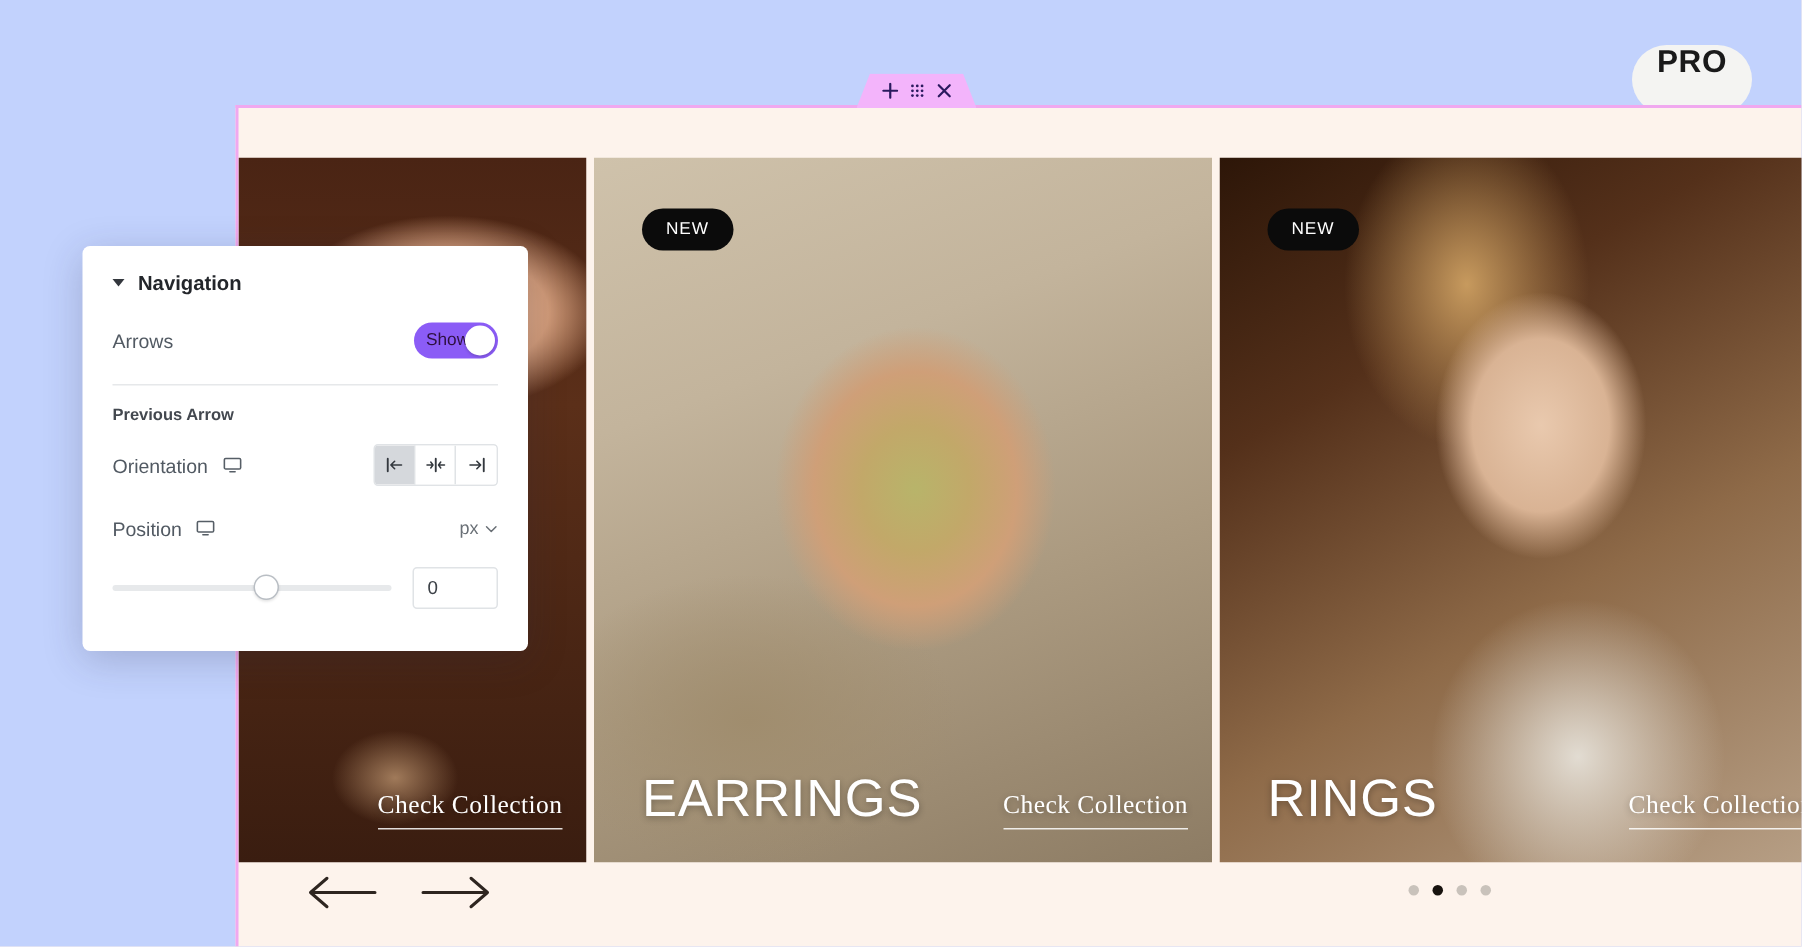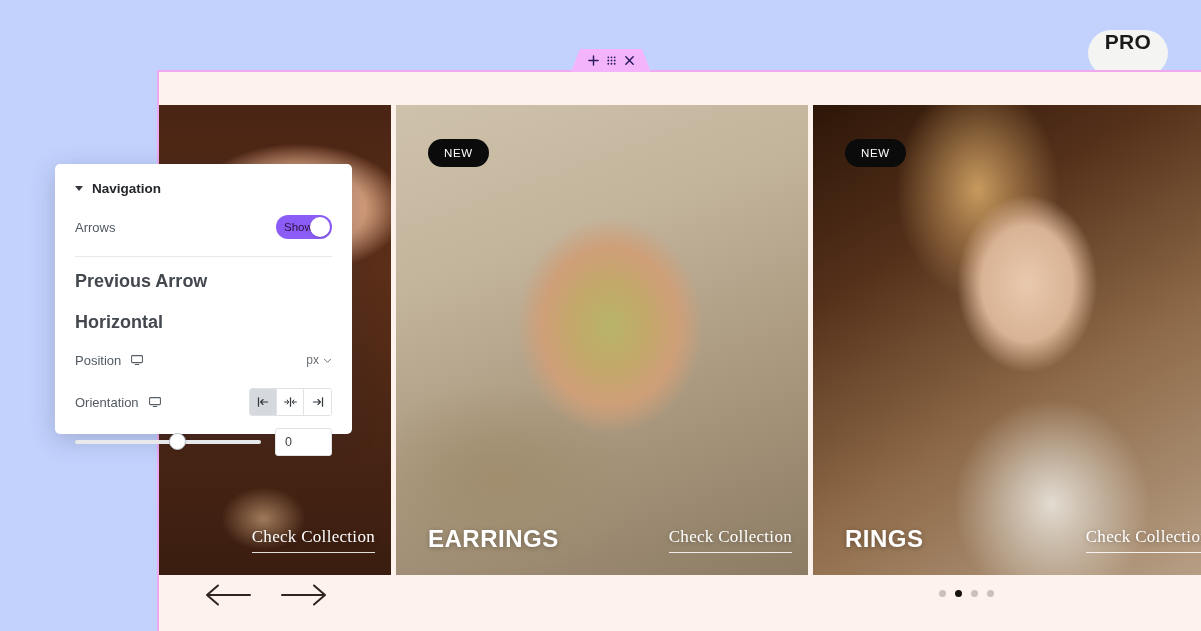--- a/index.html
+++ b/index.html
@@ -86,21 +86,21 @@
   }
 
   .badge-new {
     position: absolute; left: 32px; top: 34px;
     background: #0b0b0b; color: #fff;
     font-size: 11.5px; font-weight: 500; letter-spacing: .6px;
     padding: 8px 16px; border-radius: 14px;
   }
   .slide-title {
     position: absolute; left: 32px; bottom: 22px;
-    color: #fff; font-size: 24px; font-weight: 700; letter-spacing: .5px;
+    color: #fff; font-size: 35px; font-weight: 400; letter-spacing: .5px;
     text-shadow: 0 1px 5px rgba(0,0,0,.3);
   }
   .slide-cta {
     position: absolute; right: 16px; bottom: 22px;
     color: #fff; font-family: "Liberation Serif", serif;
     font-size: 17px; letter-spacing: .3px;
     padding-bottom: 5px;
     border-bottom: 1px solid rgba(255,255,255,.85);
     text-shadow: 0 1px 5px rgba(0,0,0,.28);
     white-space: nowrap;
@@ -131,21 +131,21 @@
   }
   .panel-head {
     display: flex; align-items: center; gap: 9px;
     height: 42px; padding-top: 6px;
   }
   .caret { width: 0;height:0;border-left:4.5px solid transparent;border-right:4.5px solid transparent;border-top:5.5px solid #33373d; }
   .panel-title { font-size: 13.5px; font-weight: bold; color: #23262b; }
 
   .row { display: flex; align-items: center; justify-content: space-between; height: 42px; }
   .row-label { font-size: 13px; color: #515962; display: flex; align-items: center; gap: 9px; }
-  .section-label { font-size: 18px; font-weight: bold; color: #43484f; padding-top: 14px; padding-bottom: 6px; }
+  .section-label { font-size: 11px; font-weight: bold; color: #43484f; padding-top: 14px; padding-bottom: 6px; }
   .hr { height: 1px; background: #e6e8ea; margin: 8px 0 0 0; }
 
   
   .toggle {
     width: 56px; height: 24px; border-radius: 12px;
     background: #8b5cf6; position: relative;
     display: flex; align-items: center;
   }
   .toggle .tlabel { font-size: 11.5px; color: #2e1040; font-weight: 500; margin-left: 8px; }
   .toggle .knob {
@@ -279,73 +279,72 @@
       <span class="tlabel">Show</span>
       <span class="knob"></span>
     </span>
   </div>
 
   <div class="hr"></div>
 
   <div class="section-label">Previous Arrow</div>
 
 
-  <div class="section-label">Horizontal</div>
+
+  <div class="row">
+    <span class="row-label">
+      <span>Orientation</span>
+      <span class="mon">
+        <svg width="14" height="14" viewBox="0 0 16 16">
+            <rect x="1.8" y="3" width="12.4" height="8" rx="1" stroke="#565e66" stroke-width="1.2" fill="none"></rect>
+            <path d="M6 13.2h4" stroke="#565e66" stroke-width="1.2" stroke-linecap="round"></path>
+          </svg>
+      </span>
+    </span>
+    <span class="btn-group">
+      <span class="gbtn sel">
+        <svg width="15" height="14" viewBox="0 0 18 16">
+            <path d="M3 3v10" stroke="#33383e" stroke-width="1.5" stroke-linecap="round"></path>
+            <path d="M14 8H5.5M8.5 5L5.5 8l3 3" stroke="#33383e" stroke-width="1.3" fill="none" stroke-linecap="round" stroke-linejoin="round"></path>
+          </svg>
+      </span>
+      <span class="gbtn">
+        <svg width="15" height="14" viewBox="0 0 18 16">
+            <path d="M9 3v10" stroke="#33383e" stroke-width="1.5" stroke-linecap="round"></path>
+            <path d="M2 8h4.5M5 5.6L6.8 8 5 10.4" stroke="#33383e" stroke-width="1.2" fill="none" stroke-linecap="round" stroke-linejoin="round"></path>
+            <path d="M16 8h-4.5M13 5.6L11.2 8l1.8 2.4" stroke="#33383e" stroke-width="1.2" fill="none" stroke-linecap="round" stroke-linejoin="round"></path>
+          </svg>
+      </span>
+      <span class="gbtn">
+        <svg width="15" height="14" viewBox="0 0 18 16">
+            <path d="M15 3v10" stroke="#33383e" stroke-width="1.5" stroke-linecap="round"></path>
+            <path d="M4 8h8.5M9.5 5l3 3-3 3" stroke="#33383e" stroke-width="1.3" fill="none" stroke-linecap="round" stroke-linejoin="round"></path>
+          </svg>
+      </span>
+    </span>
+  </div>
 
   <div class="row">
     <span class="row-label">
       <span>Position</span>
       <span class="mon">
         <svg width="14" height="14" viewBox="0 0 16 16">
             <rect x="1.8" y="3" width="12.4" height="8" rx="1" stroke="#565e66" stroke-width="1.2" fill="none"></rect>
             <path d="M6 13.2h4" stroke="#565e66" stroke-width="1.2" stroke-linecap="round"></path>
           </svg>
       </span>
     </span>
     <span class="unit">
       <span>px</span>
       <svg width="9" height="9" viewBox="0 0 10 10">
           <path d="M1.5 3.5L5 7l3.5-3.5" stroke="#6a7076" stroke-width="1.1" fill="none" stroke-linecap="round" stroke-linejoin="round"></path>
         </svg>
     </span>
   </div>
 
-  <div class="row">
-    <span class="row-label">
-      <span>Orientation</span>
-      <span class="mon">
-        <svg width="14" height="14" viewBox="0 0 16 16">
-            <rect x="1.8" y="3" width="12.4" height="8" rx="1" stroke="#565e66" stroke-width="1.2" fill="none"></rect>
-            <path d="M6 13.2h4" stroke="#565e66" stroke-width="1.2" stroke-linecap="round"></path>
-          </svg>
-      </span>
-    </span>
-    <span class="btn-group">
-      <span class="gbtn sel">
-        <svg width="15" height="14" viewBox="0 0 18 16">
-            <path d="M3 3v10" stroke="#33383e" stroke-width="1.5" stroke-linecap="round"></path>
-            <path d="M14 8H5.5M8.5 5L5.5 8l3 3" stroke="#33383e" stroke-width="1.3" fill="none" stroke-linecap="round" stroke-linejoin="round"></path>
-          </svg>
-      </span>
-      <span class="gbtn">
-        <svg width="15" height="14" viewBox="0 0 18 16">
-            <path d="M9 3v10" stroke="#33383e" stroke-width="1.5" stroke-linecap="round"></path>
-            <path d="M2 8h4.5M5 5.6L6.8 8 5 10.4" stroke="#33383e" stroke-width="1.2" fill="none" stroke-linecap="round" stroke-linejoin="round"></path>
-            <path d="M16 8h-4.5M13 5.6L11.2 8l1.8 2.4" stroke="#33383e" stroke-width="1.2" fill="none" stroke-linecap="round" stroke-linejoin="round"></path>
-          </svg>
-      </span>
-      <span class="gbtn">
-        <svg width="15" height="14" viewBox="0 0 18 16">
-            <path d="M15 3v10" stroke="#33383e" stroke-width="1.5" stroke-linecap="round"></path>
-            <path d="M4 8h8.5M9.5 5l3 3-3 3" stroke="#33383e" stroke-width="1.3" fill="none" stroke-linecap="round" stroke-linejoin="round"></path>
-          </svg>
-      </span>
-    </span>
-  </div>
-
   <div class="slider-row">
     <span class="track">
       <span class="thumb"></span>
     </span>
     <span class="numbox">0</span>
   </div>
 
 </div>
 
 </body></html>

